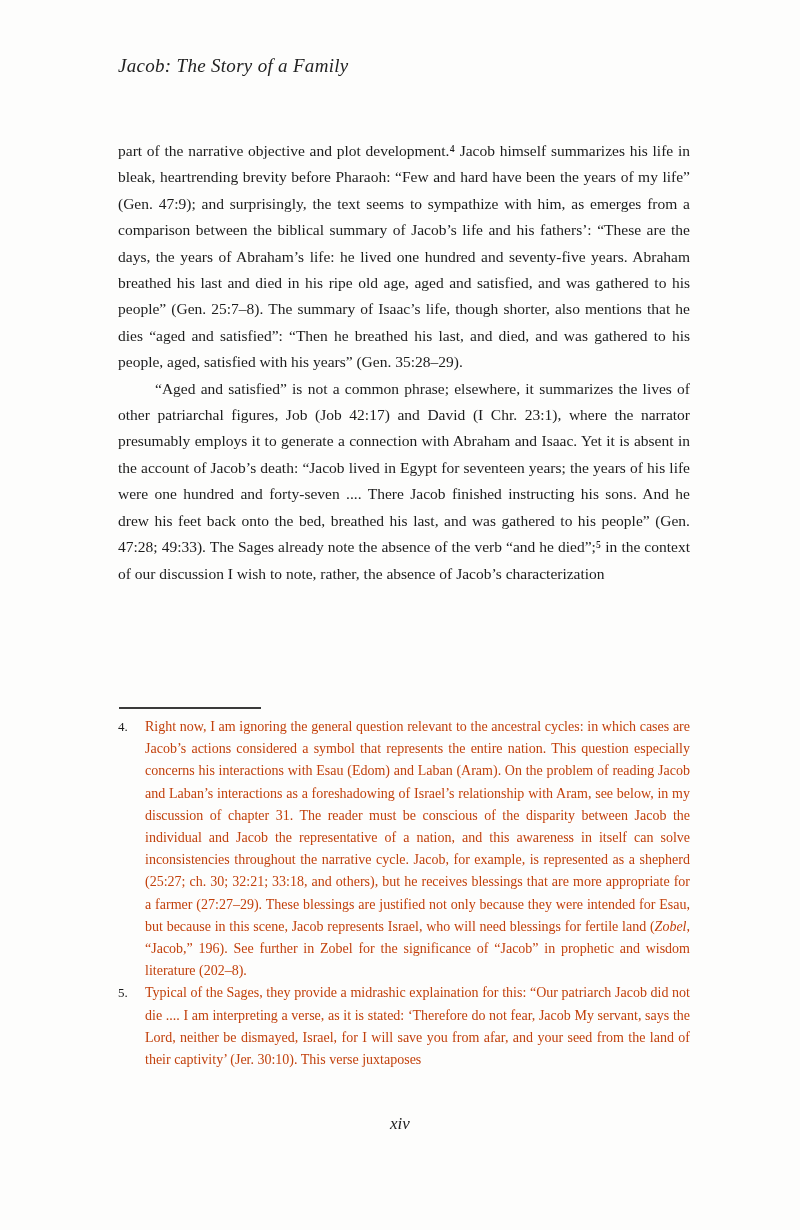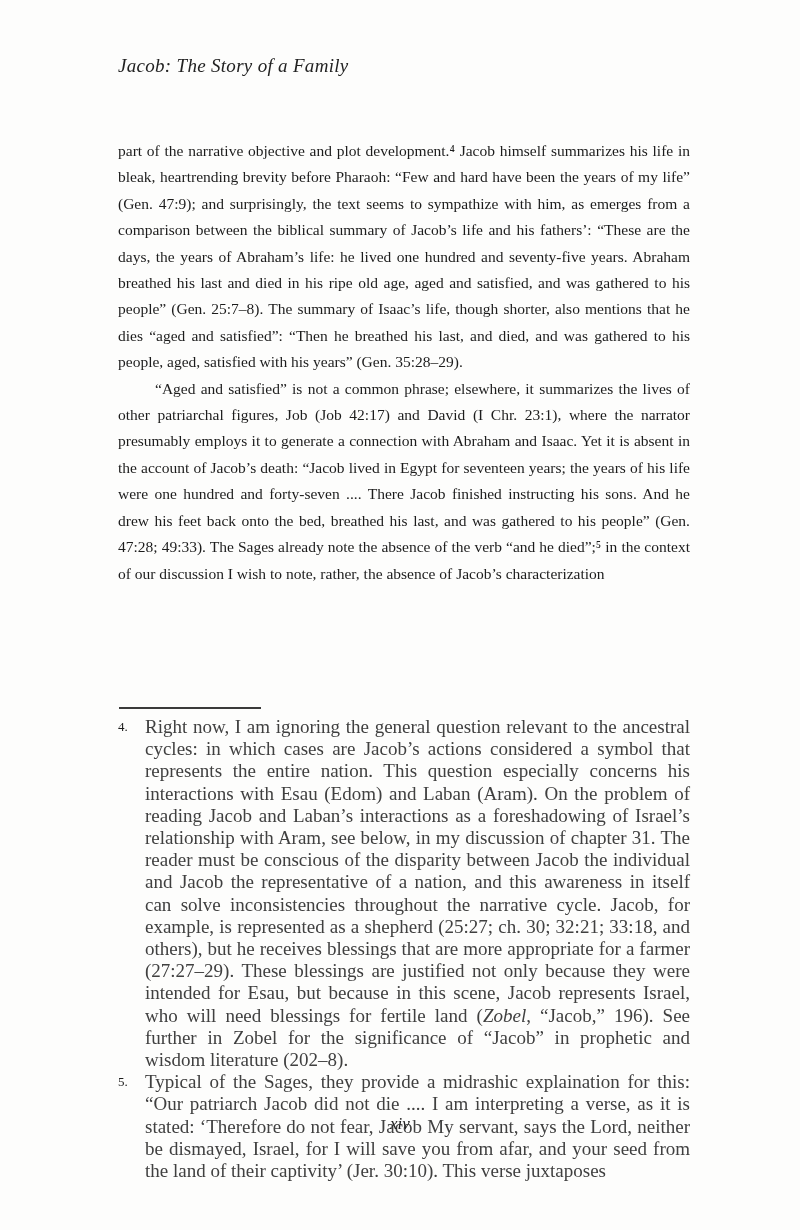--- a/index.html
+++ b/index.html
@@ -53,24 +53,24 @@
   .footnote { display: flex; }
   .fn-num {
     width: 27px;
     flex-shrink: 0;
     font-size: 13px;
     line-height: 22.2px;
     color: #1c1c1c;
   }
   .fn-text {
     flex: 1;
-    font-size: 19px;
+    font-size: 14px;
     line-height: 22.2px;
     text-align: justify;
-    color: #404040;
+    color: #c2410c;
   }
   .fn-text i { font-style: italic; }
   .page-number {
     position: absolute;
     left: 0;
     top: 1114px;
     width: 100%;
     text-align: center;
     font-style: italic;
     font-size: 17px;

